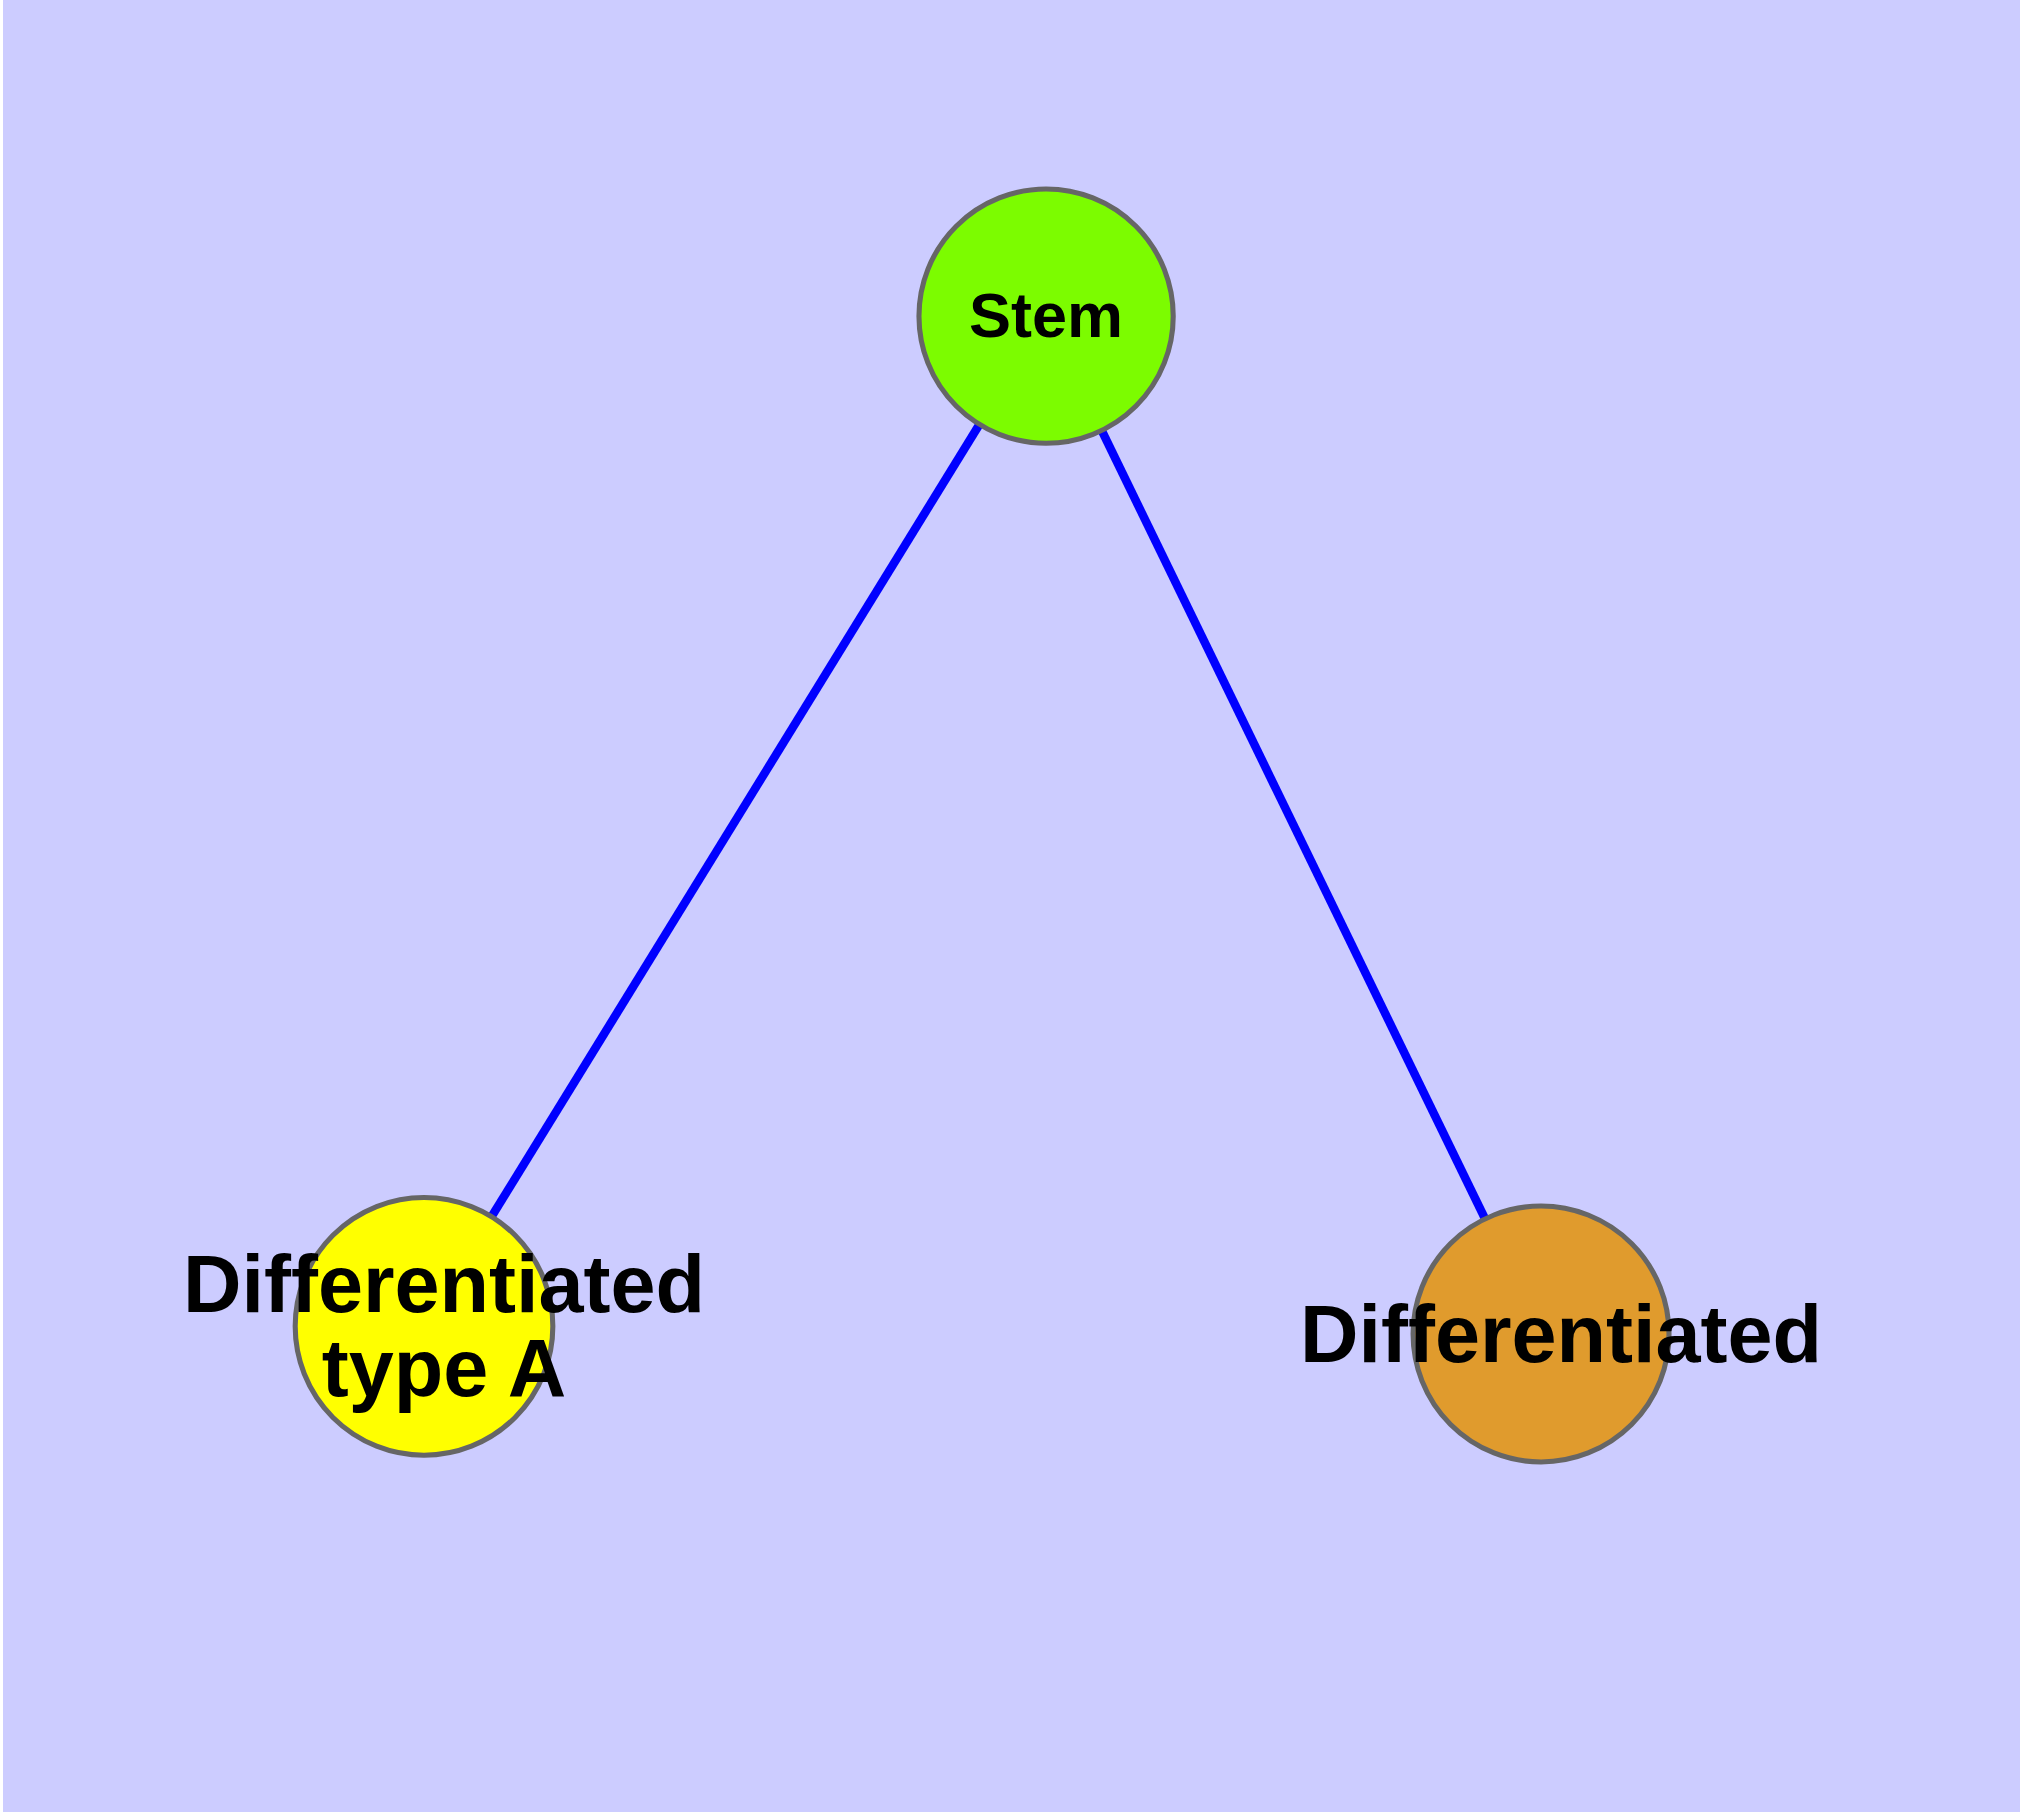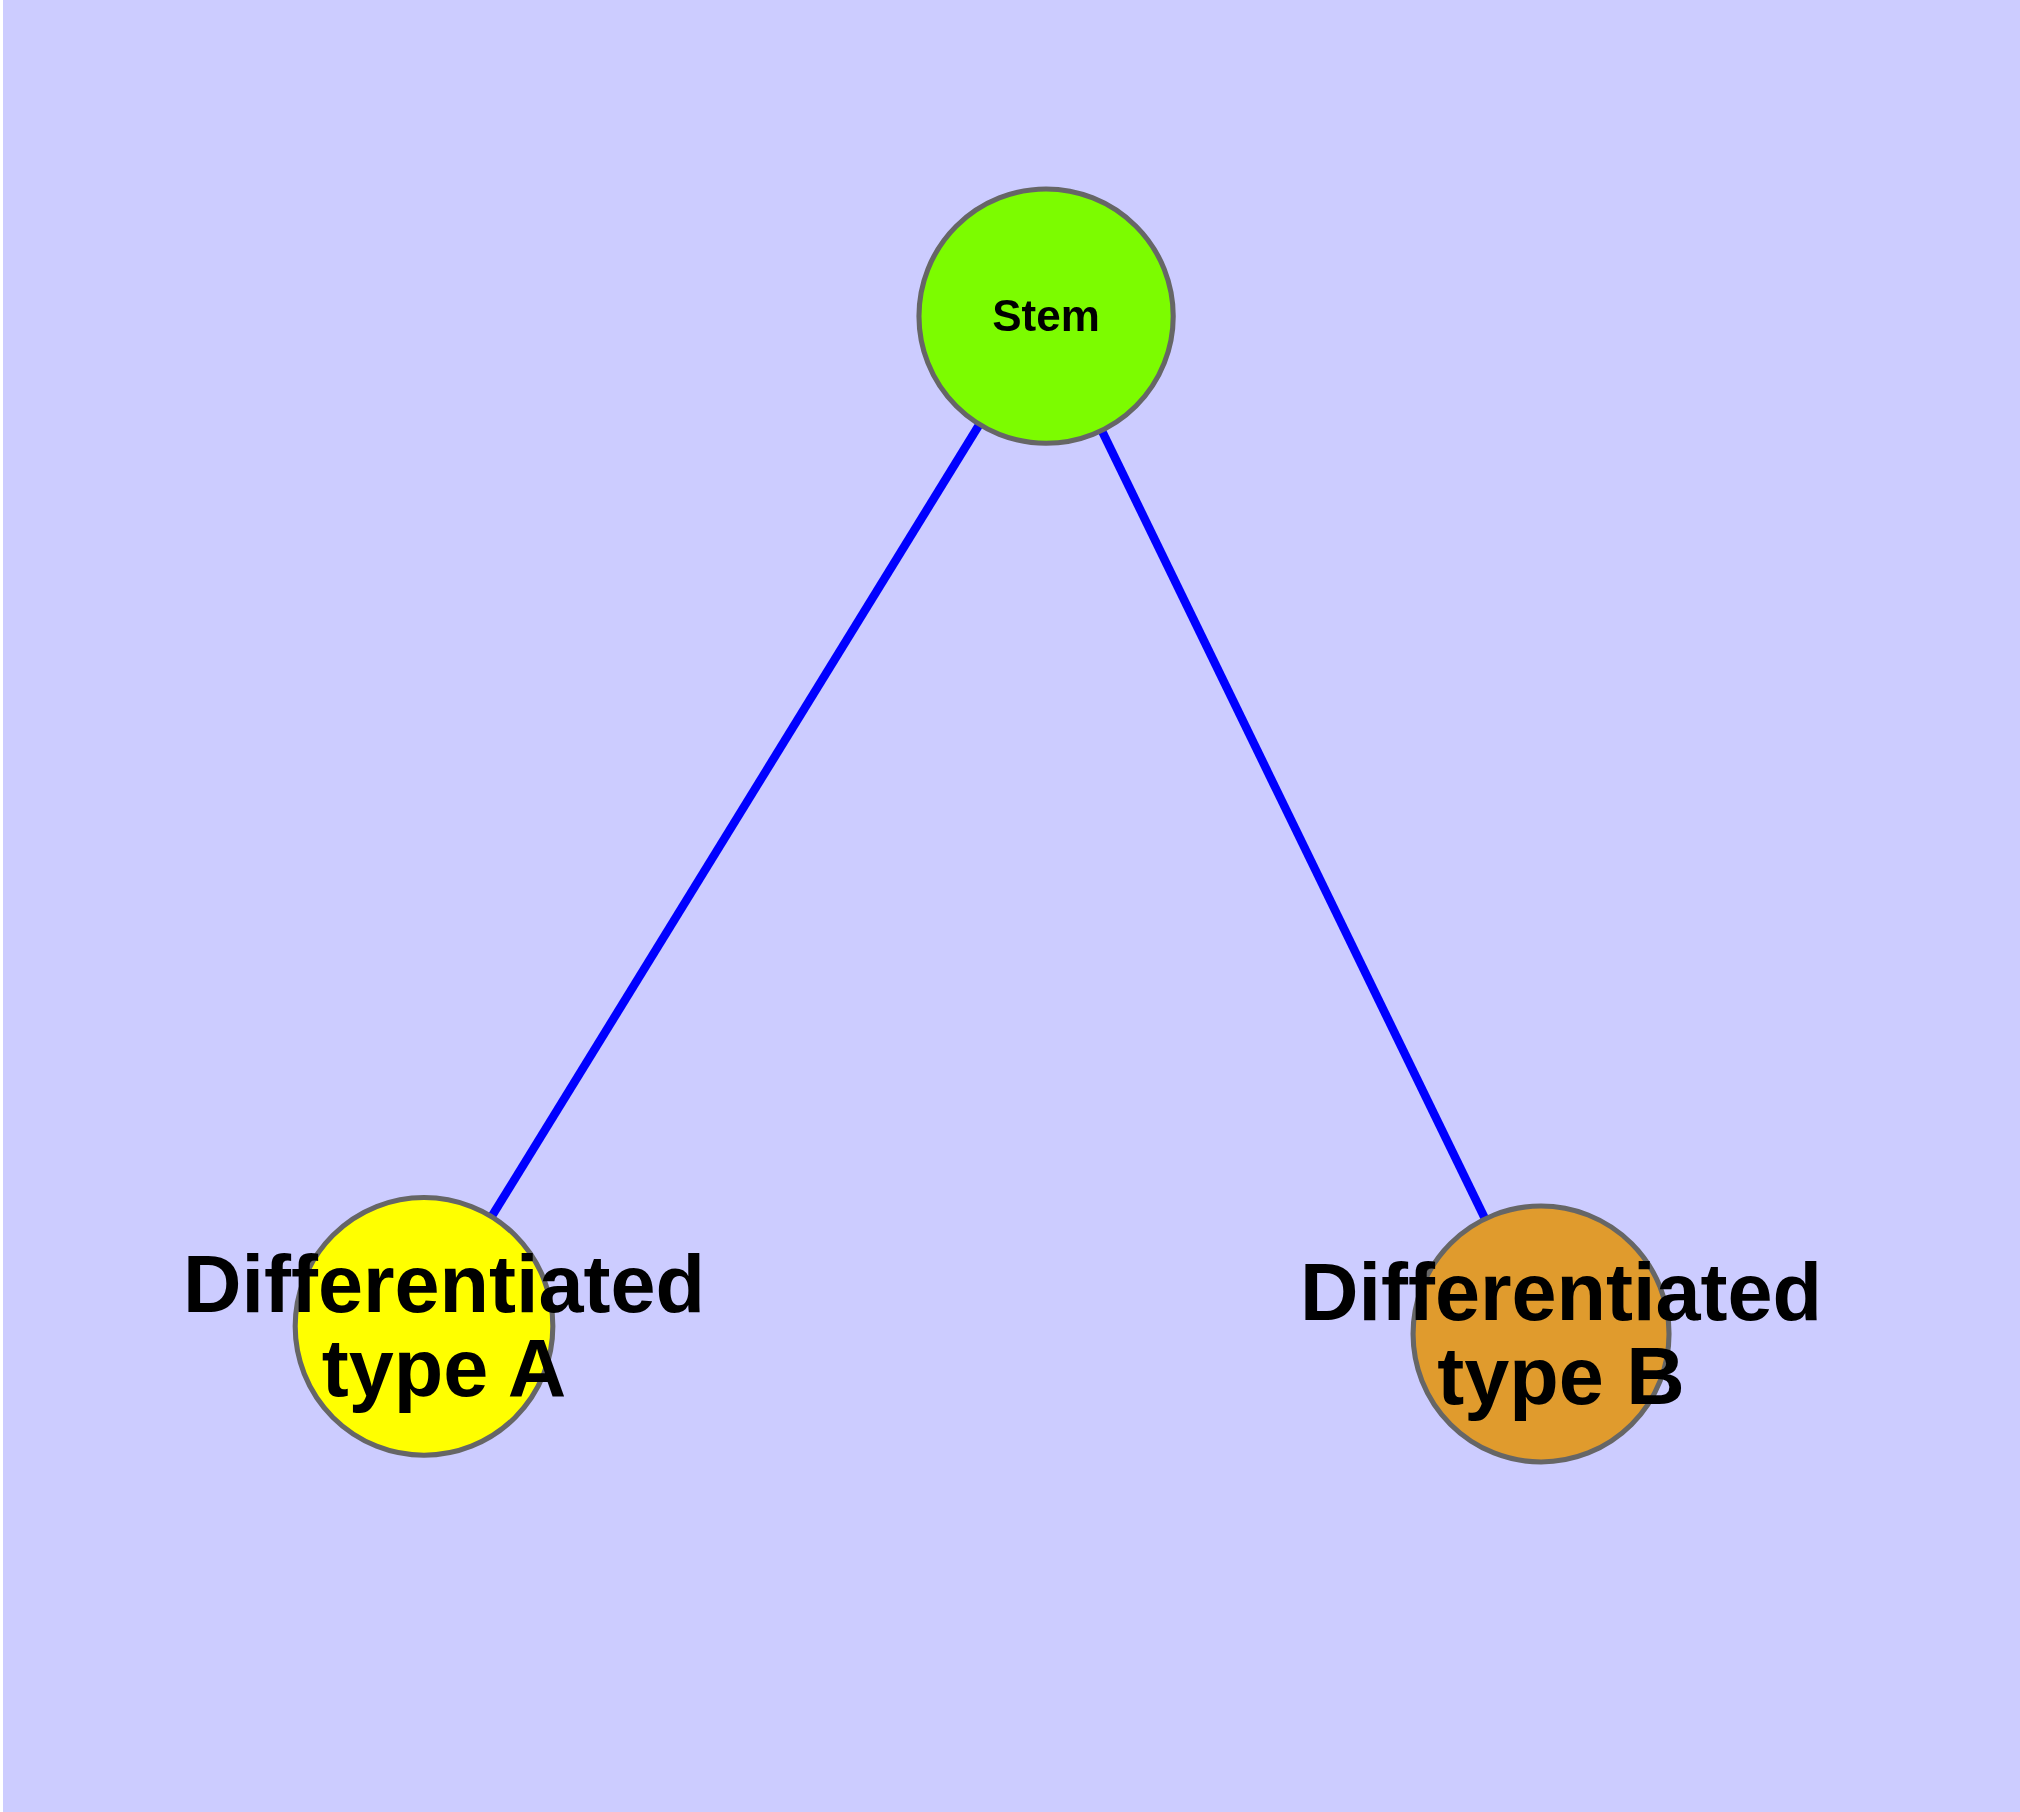--- a/index.html
+++ b/index.html
@@ -35,21 +35,21 @@
     position: absolute;
     color: #000000;
     font-weight: bold;
     text-align: center;
     line-height: 1.04;
     white-space: pre;
     pointer-events: none;
     transform: translate(-50%, -50%);
   }
   .node-label.root {
-    font-size: 44px;
+    font-size: 63px;
   }
   .node-label.leaf {
     font-size: 81px;
     margin-left: 20px;
   }
 </style>
 </head>
 <body>
 
 <div id="canvas" style="width: 2021px; height: 1812px; background: rgb(255, 255, 255);">
@@ -64,17 +64,17 @@
     <g id="nodes-group">
         <circle cx="1234" cy="373" r="150" fill="#7cfc00" stroke="#666666" stroke-width="6"></circle>
         <circle cx="500" cy="1565" r="152" fill="#ffff00" stroke="#666666" stroke-width="6"></circle>
         <circle cx="1818" cy="1574" r="151" fill="#e09b2d" stroke="#666666" stroke-width="6"></circle>
       </g>
   </svg>
 
   <div id="labels-layer">
       <div class="node-label root" style="left: 1046px; top: 316px;"><div>Stem</div></div>
       <div class="node-label leaf" style="left: 424px; top: 1326px;"><div>Differentiated</div><div>type A</div></div>
-      <div class="node-label leaf" style="left: 1541px; top: 1334px;"><div>Differentiated</div><div>type B</div></div>
+      <div class="node-label leaf" style="left: 1541px; top: 1334px;"><div>Differentiated</div></div>
     </div>
 
 </div>
 
 
 </body></html>

